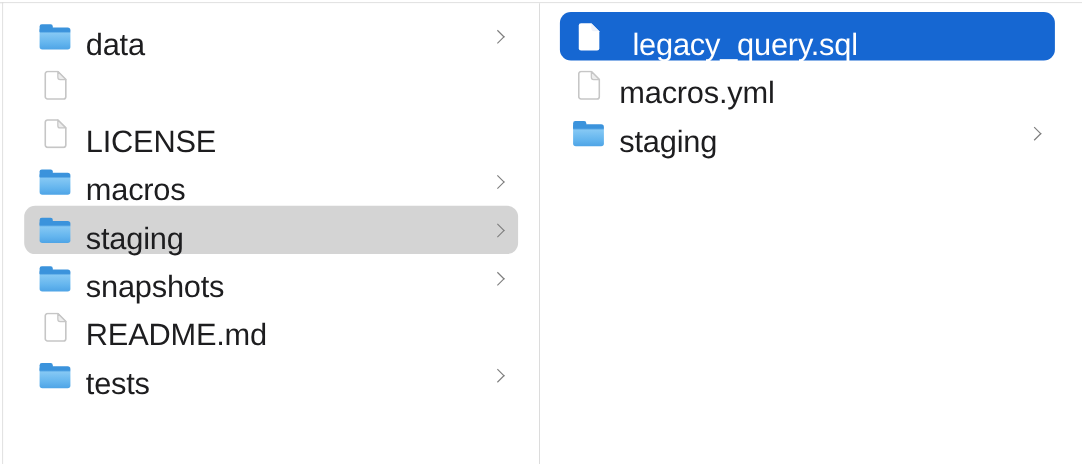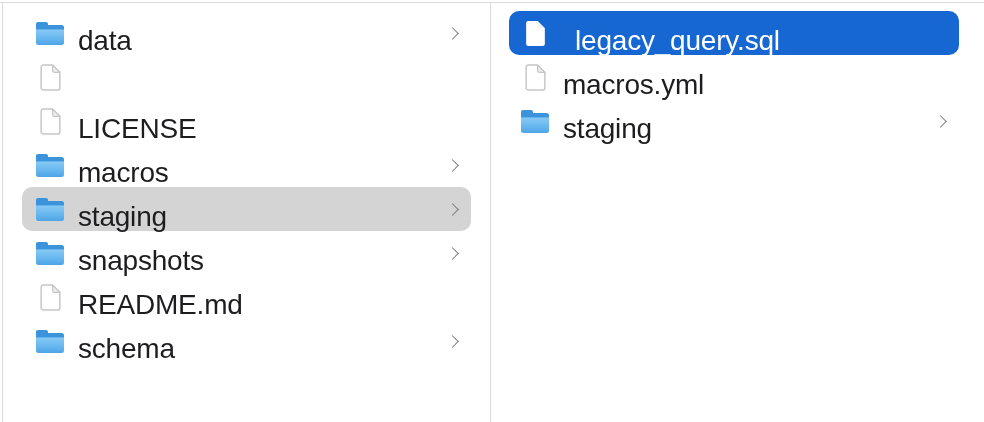--- a/index.html
+++ b/index.html
@@ -153,21 +153,21 @@
           <path fill="#ededed" stroke="#c6c6c6" stroke-width="1.1" stroke-linejoin="round" d="M12,1 V6 A2,2 0 0 0 14,8 H19 Z"></path>
         </svg>
       </span>
       <span class="label">README.md</span>
     </div>
 
     <div class="row">
       <span class="icon-box">
           <span class="folder-icon"></span>
         </span>
-      <span class="label">schema</span>
+      <span class="label">tests</span>
       <span class="chevron-icon"></span>
     </div>
 
   </div>
 
   <div class="finder-column col-right">
 
     <div class="row selected-blue">
       <span class="icon-box">
         <svg class="doc" viewBox="0 0 20 26" width="21" height="27">

